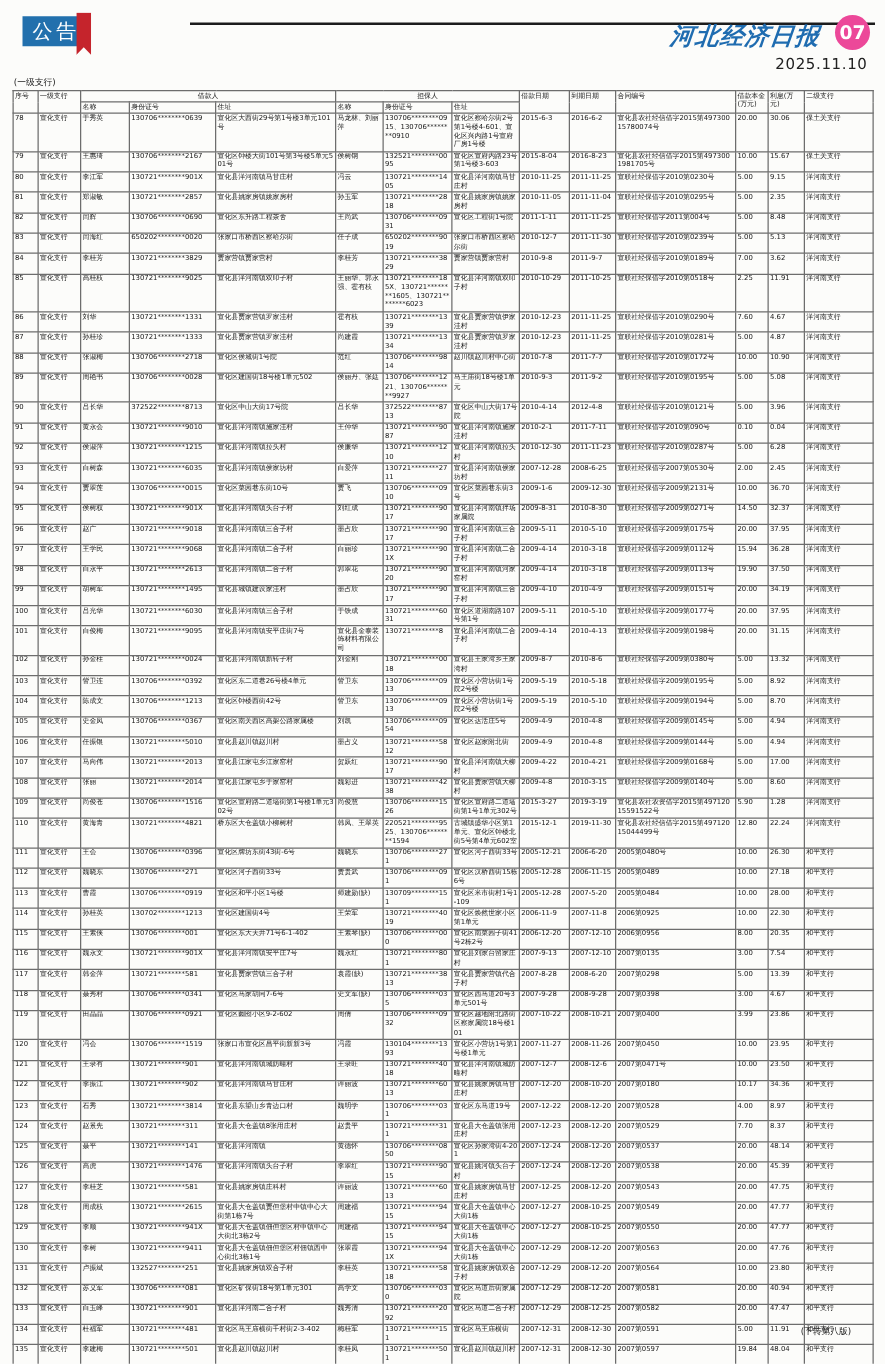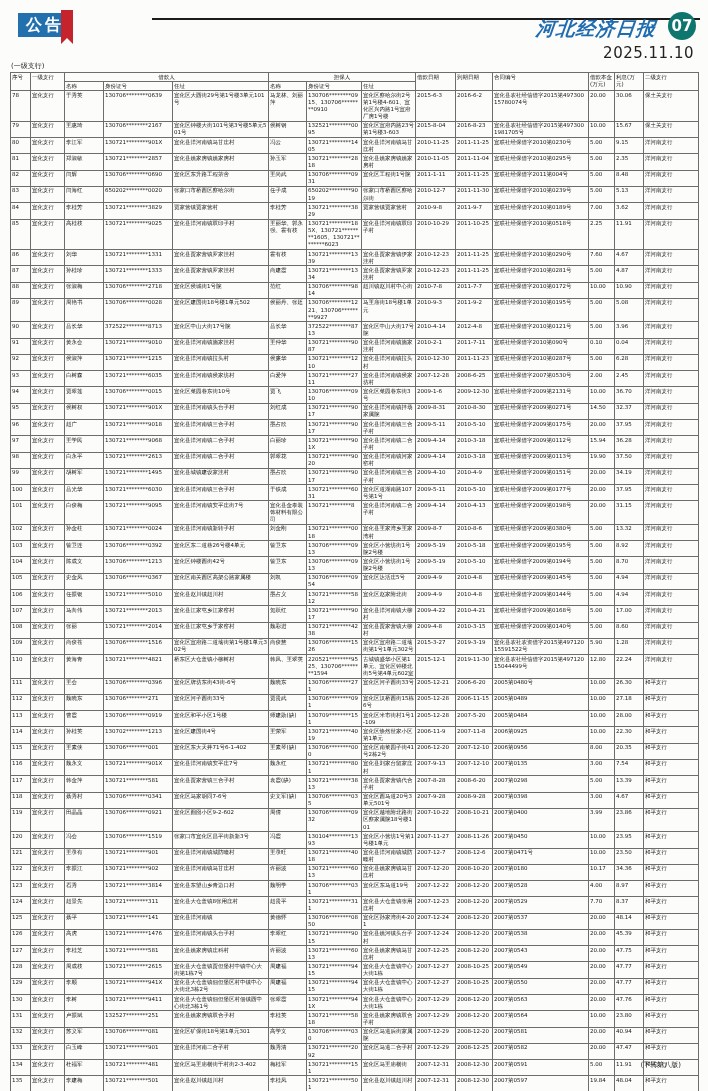--- a/index.html
+++ b/index.html
@@ -7,43 +7,43 @@
     width:708px;height:1091px;position:relative;
     background:#fcfcfa;color:#161616;
     font-family:"DejaVu Sans","Liberation Sans",sans-serif;
     overflow:hidden;
   }
   
   .masthead{position:relative;height:58px;}
   .gonggao-box{
     position:absolute;left:18px;top:13px;
     background:#2270ad;color:#fff;
-    font-size:16px;font-weight:bold;letter-spacing:3px;
+    font-size:16px;font-weight:normal;letter-spacing:3px;
     padding:4px 6px 4px 8px;line-height:1;
   }
   .ribbon{
     position:absolute;left:61px;top:10px;width:12px;height:34px;
     background:#c5242c;
     clip-path:polygon(0 0,100% 0,100% 100%,50% 82%,0 100%);
   }
   .head-rule{
     position:absolute;left:152px;right:8px;top:18px;height:2px;background:#1c1c1c;
   }
   .paper-name{
     position:absolute;right:52px;top:16px;
     color:#1f6cb0;font-size:19px;font-weight:bold;font-style:italic;
     font-family:"DejaVu Serif","Liberation Serif",serif;
     transform:skewX(-6deg);letter-spacing:1px;white-space:nowrap;
   }
   .page-circle{
     position:absolute;right:12px;top:12px;width:28px;height:28px;border-radius:50%;
-    background:#0f766e;color:#fff;font-size:15px;font-weight:bold;
+    background:#ec4899;color:#fff;font-size:15px;font-weight:bold;
     display:flex;align-items:center;justify-content:center;
   }
-  .issue-date{position:absolute;right:14px;top:44px;font-size:15px;color:#222;letter-spacing:0.5px;}
+  .issue-date{position:absolute;right:14px;top:44px;font-size:12px;color:#222;letter-spacing:0.5px;}
   
   .cont-top{position:absolute;left:11px;top:61px;font-size:7px;color:#222;}
   .cont-bottom{position:absolute;right:27px;top:1060px;font-size:7px;color:#222;}
   
   .tbl-wrap{position:absolute;left:10px;top:72px;width:688px;}
   table{border-collapse:collapse;table-layout:fixed;width:688px;}
   th,td{
     border:0.5px solid #6d6d6d;
     font-size:5.5px;font-weight:normal;line-height:1.3;
     padding:0.5px 1px;vertical-align:top;text-align:left;

